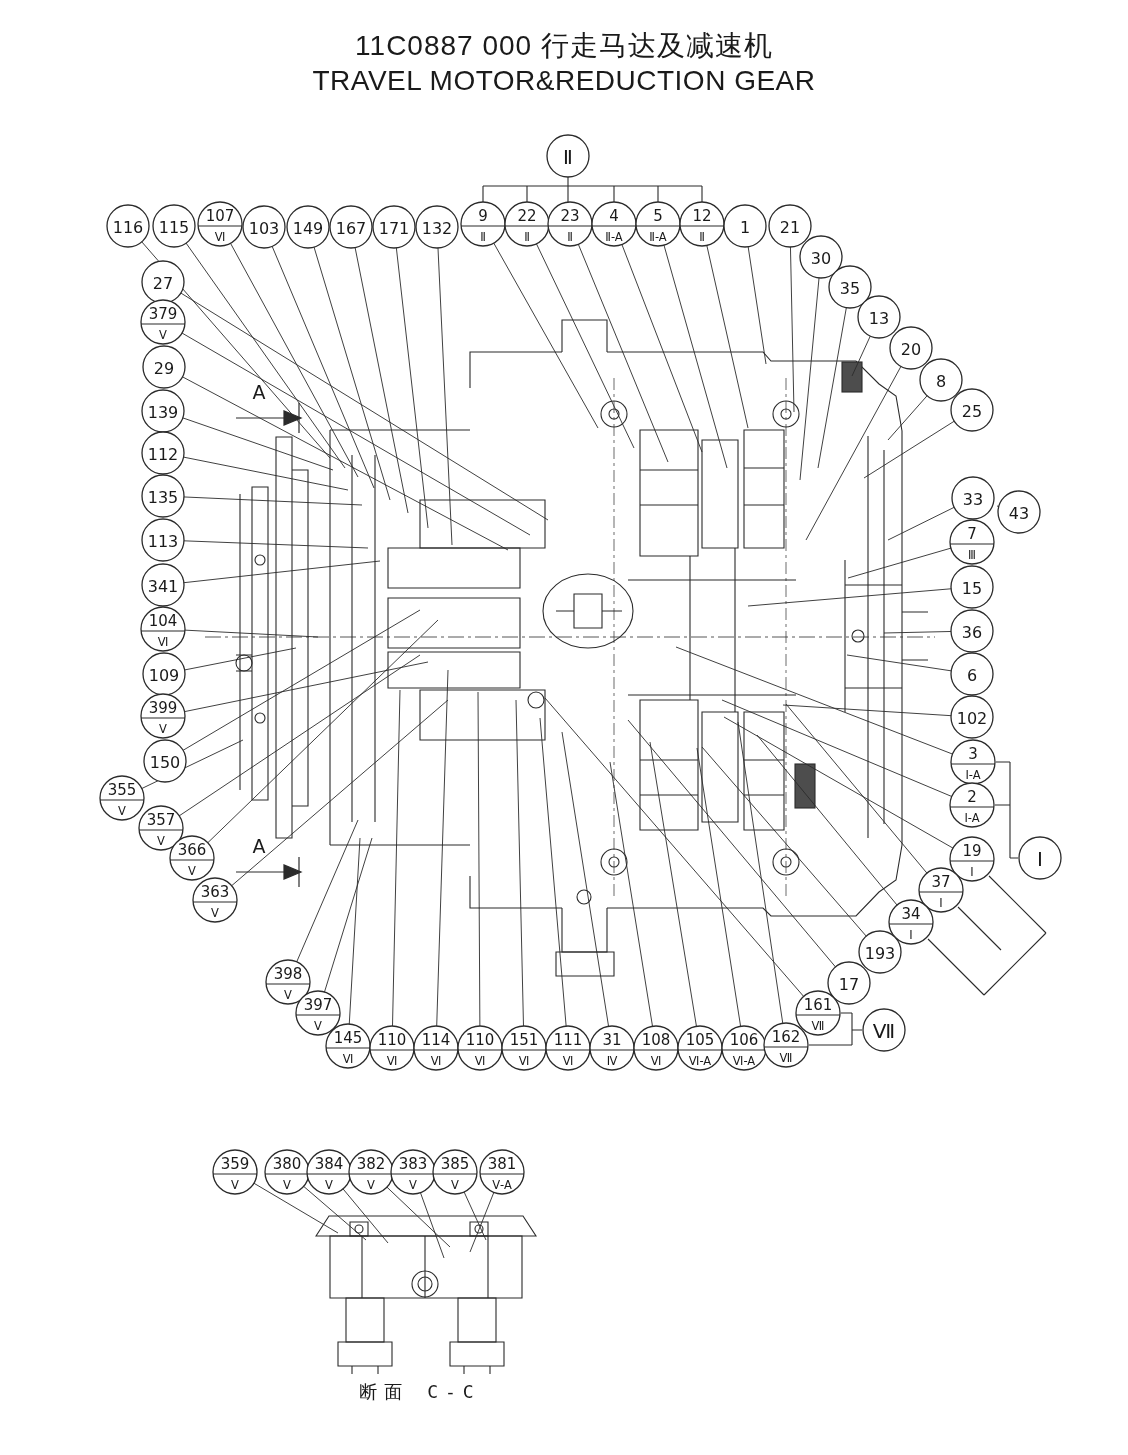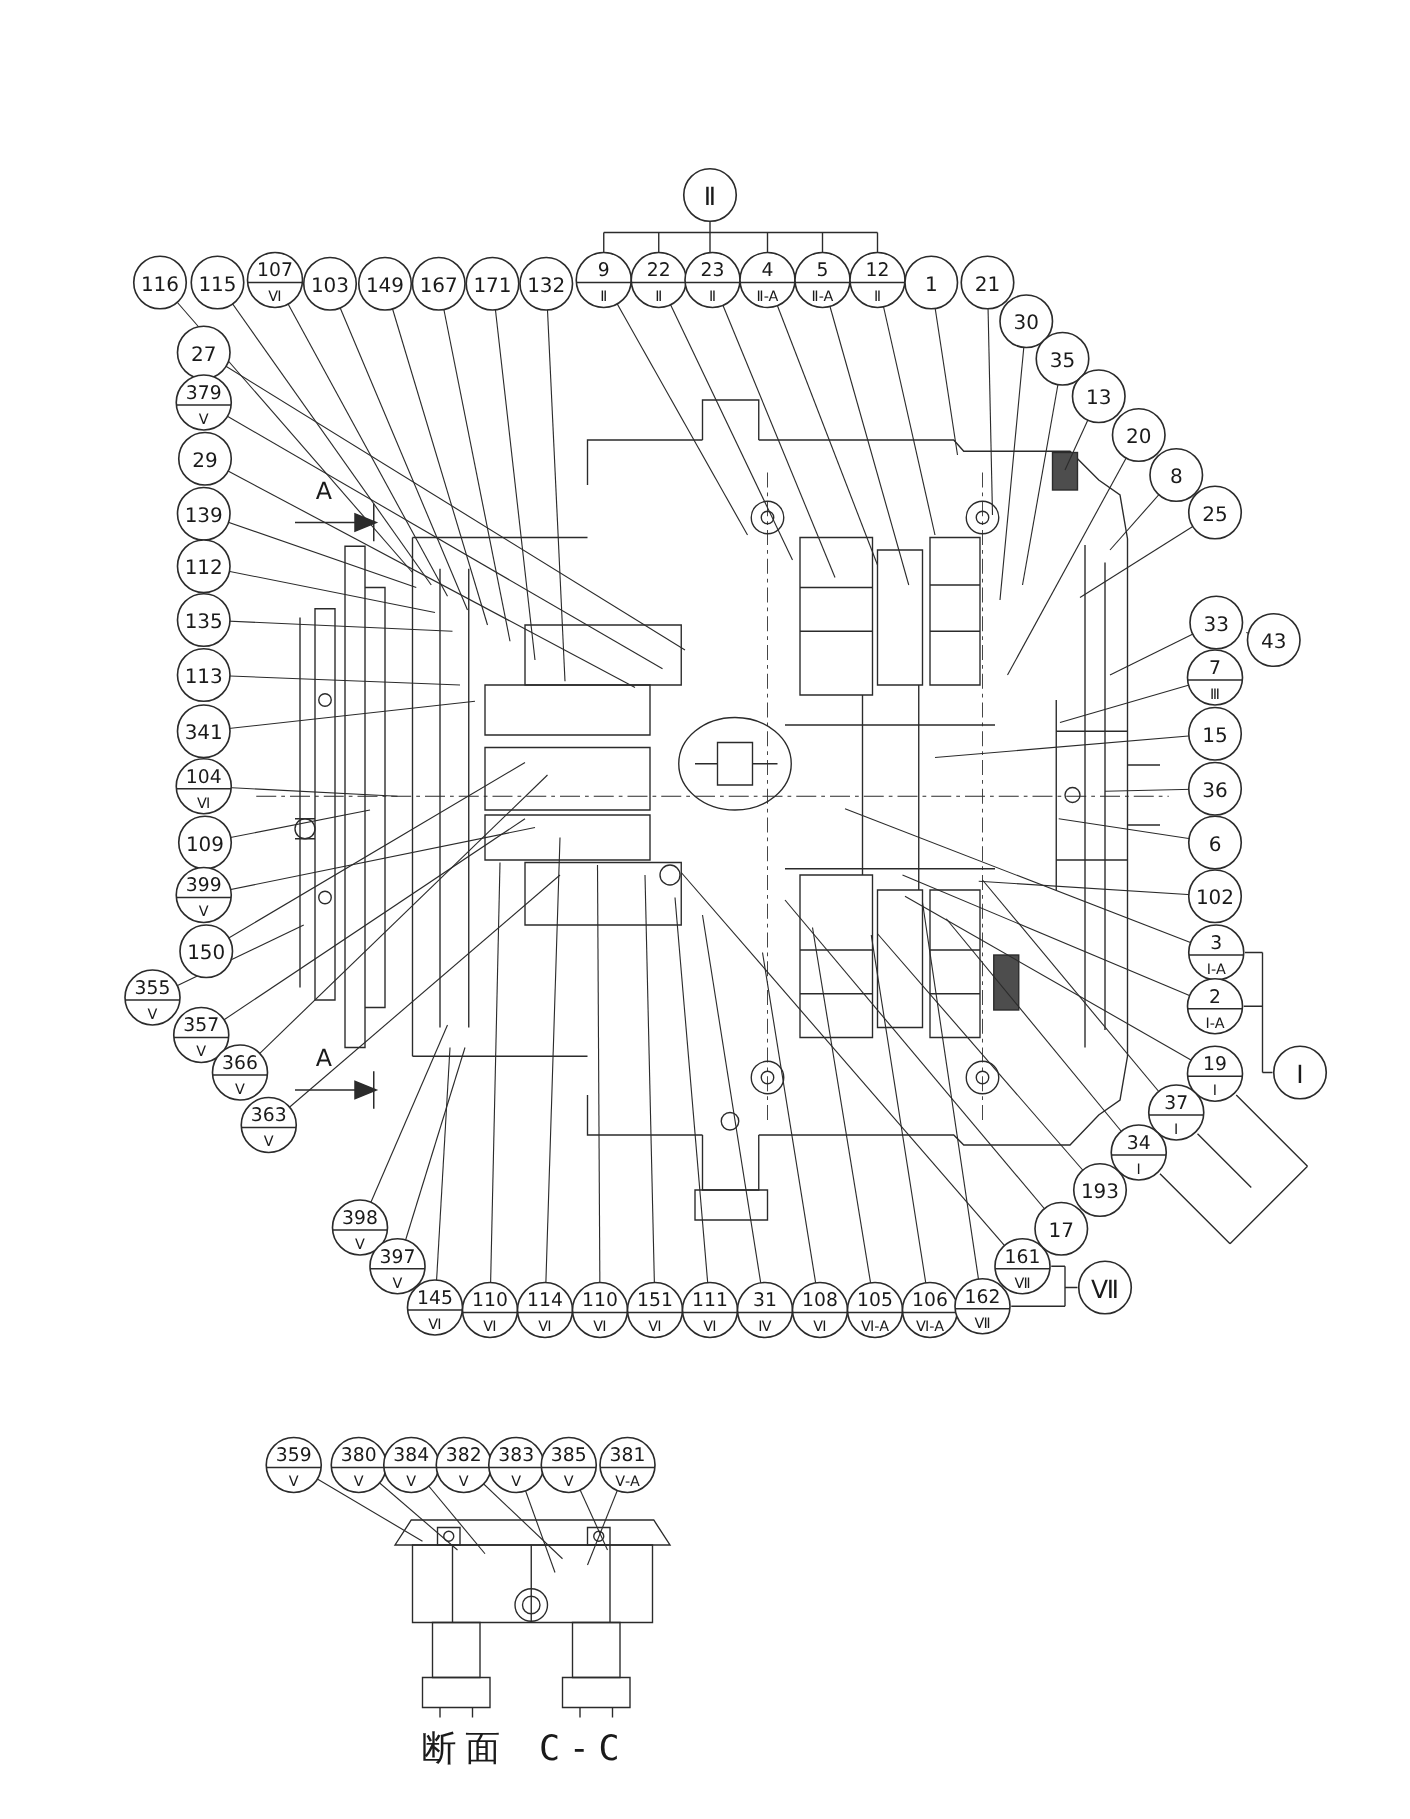--- a/index.html
+++ b/index.html
@@ -2,40 +2,44 @@
 <html><head>
 <meta charset="utf-8">
 <style>
   html,body{margin:0;padding:0;background:#fff;}
   .page{position:relative;width:1128px;height:1455px;background:#ffffff;overflow:hidden;
         font-family:"Liberation Sans",sans-serif;color:#1a1a1a;}
   .title-block{position:absolute;top:28px;left:0;width:100%;text-align:center;line-height:1.25;}
   .title-line1{font-size:28px;letter-spacing:1px;}
   .title-line2{font-size:28px;letter-spacing:0.5px;}
   .caption{position:absolute;left:300px;top:1380px;width:240px;text-align:center;
-           font-size:28px;letter-spacing:7px;font-family:"DejaVu Sans Mono","Liberation Mono",monospace;}
+           font-size:18px;letter-spacing:7px;font-family:"DejaVu Sans Mono","Liberation Mono",monospace;}
   svg{position:absolute;left:0;top:0;}
   #drawing path,#drawing circle,#drawing ellipse,#drawing rect,
   #section-view path,#section-view circle,
   #brackets path,#markers path,#markers line{stroke:#2b2b2b;fill:none;}
   #leader-lines line{stroke:#2b2b2b;stroke-width:0.9;}
   #balloon-layer circle{fill:#ffffff;stroke:#2b2b2b;stroke-width:1.3;}
   #balloon-layer line{stroke:#2b2b2b;stroke-width:1.1;}
   #balloon-layer text{text-anchor:middle;dominant-baseline:central;fill:#1a1a1a;
      font-family:"DejaVu Sans","Liberation Sans",sans-serif;}
   #markers text{font-size:19px;fill:#1a1a1a;text-anchor:middle;
      font-family:"DejaVu Sans","Liberation Sans",sans-serif;}
   .filled{fill:#2b2b2b !important;}
   .darkplug{fill:#4d4d4d !important;stroke:#2b2b2b;}
 </style>
 </head>
 <body>
 
 <div class="page">
 
+  <div class="title-block">
+    <div class="title-line1">11C0887 000  行走马达及减速机</div>
+    <div class="title-line2">TRAVEL MOTOR&amp;REDUCTION GEAR</div>
+  </div>
 
   <svg id="diagram-svg" width="1128" height="1455" viewBox="0 0 1128 1455">
 
     <g id="drawing" stroke-width="1.1">
 
       <path d="M205,637 H935" stroke-dasharray="16 4 3 4" stroke-width="0.8"></path>
       <path d="M614,378 V900" stroke-dasharray="12 4 3 4" stroke-width="0.7"></path>
       <path d="M786,378 V900" stroke-dasharray="12 4 3 4" stroke-width="0.7"></path>
 
       <path d="M470,388 V352 H562 M607,352 H763 L771,361 H856 L879,384 L896,396 L902,431 V845 L896,880 L879,892 L856,916 H771 L763,908 H607 M562,908 H470 V876"></path>

